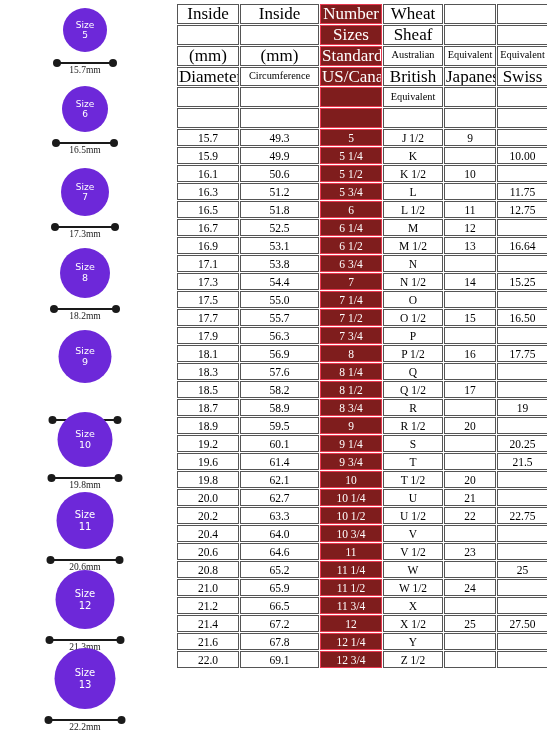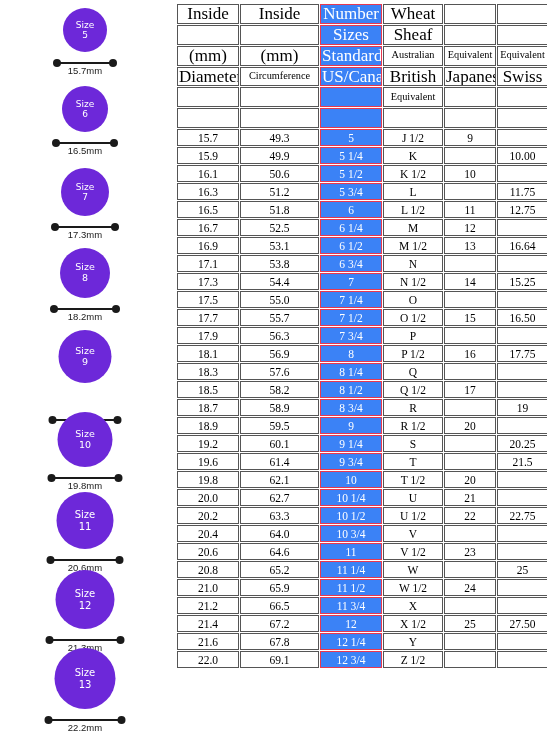--- a/index.html
+++ b/index.html
@@ -75,21 +75,21 @@
     border-radius: 50%;
     background: #1a1a1a;
   }
   .dim-dot.left  { left: -3px; }
   .dim-dot.right { right: -3px; }
   .dim-label {
     position: absolute;
     top: 6px;
     left: 50%;
     transform: translateX(-50%);
-    font-family: Liberation Sans, sans-serif;
+    font-family: Liberation Serif, serif;
     font-size: 9.5px;
     color: #1a1a1a;
     white-space: nowrap;
   }
 
   
   #size-table-wrap {
     position: absolute;
     left: 176px;
     top: 3px;
@@ -114,21 +114,21 @@
     overflow: hidden;
     white-space: nowrap;
   }
   table.size-table td.hdr {
     font-size: 17px;
   }
   table.size-table td.shrink {
     font-size: 10.3px;
   }
   table.size-table td.us {
-    background: #3b82f6;
+    background: #7f1d1d;
     color: #ffffff;
     border: 1px solid #E8384F;
   }
   table.size-table td.empty {
     height: 15px;
   }
   col.c-dia  { width: 62px; }
   col.c-cir  { width: 79px; }
   col.c-us   { width: 62px; }
   col.c-brit { width: 60px; }

